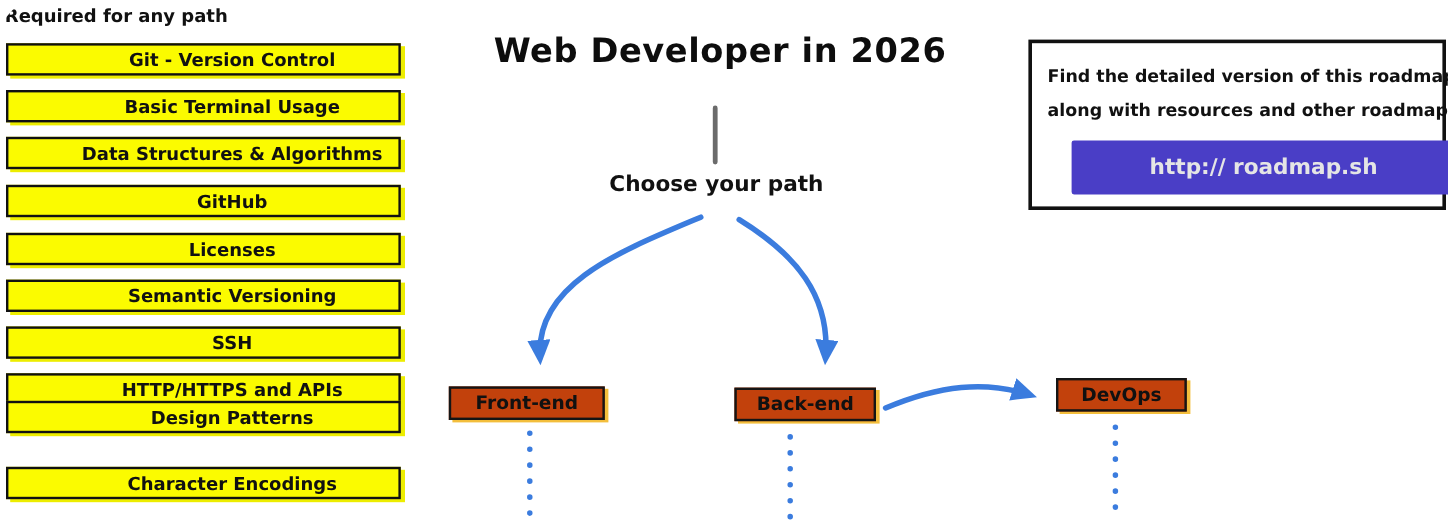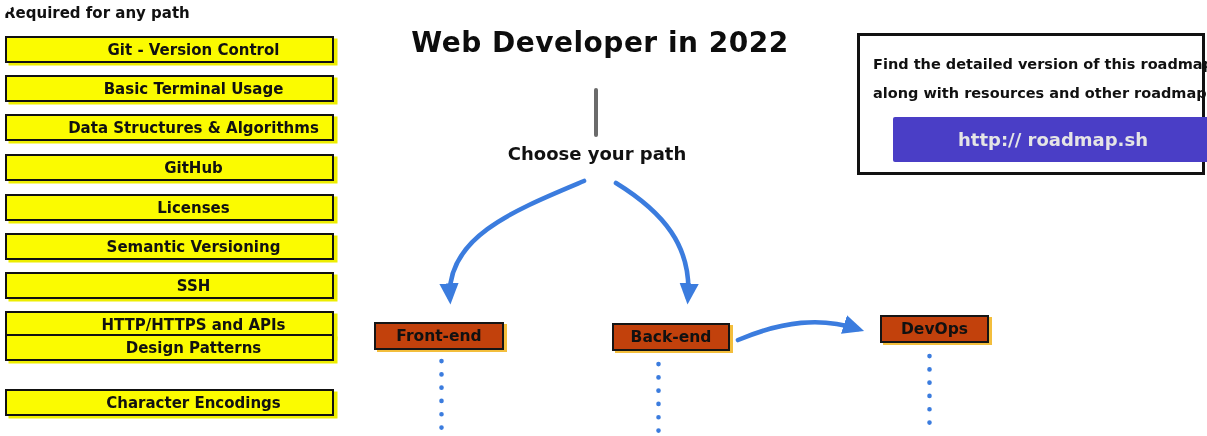--- a/index.html
+++ b/index.html
@@ -83,21 +83,21 @@
   <div class="ybox" style="top:75px">Basic Terminal Usage</div>
   <div class="ybox" style="top:114px">Data Structures &amp; Algorithms</div>
   <div class="ybox" style="top:154px">GitHub</div>
   <div class="ybox" style="top:194px">Licenses</div>
   <div class="ybox" style="top:233px">Semantic Versioning</div>
   <div class="ybox" style="top:272px">SSH</div>
   <div class="ybox" style="top:311px">HTTP/HTTPS and APIs</div>
   <div class="ybox" style="top:334px">Design Patterns</div>
   <div class="ybox" style="top:389px">Character Encodings</div>
 
-  <div class="page-title">Web Developer in 2022</div>
+  <div class="page-title">Web Developer in 2026</div>
   <div class="stem"></div>
   <div class="choose">Choose your path</div>
 
   <svg id="arrows" width="1207" height="436" viewBox="0 0 1207 436">
     <defs>
       <marker id="ah" markerWidth="5.2" markerHeight="5.2" refX="3.2" refY="2.1" orient="auto">
         <path d="M0,0 L4.6,2.1 L0,4.2 z" fill="#3B7CDE"></path>
       </marker>
     </defs>
     <path d="M584,181 C515,210 446,237 450,298" fill="none" stroke="#3B7CDE" stroke-width="4.6" stroke-linecap="round" marker-end="url(#ah)"></path>

